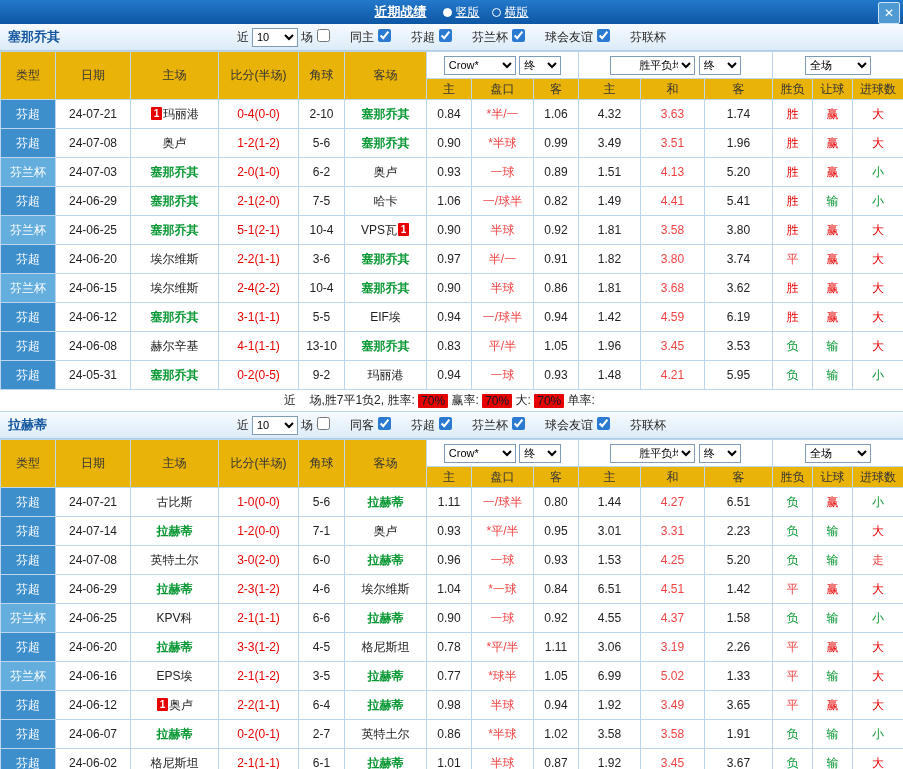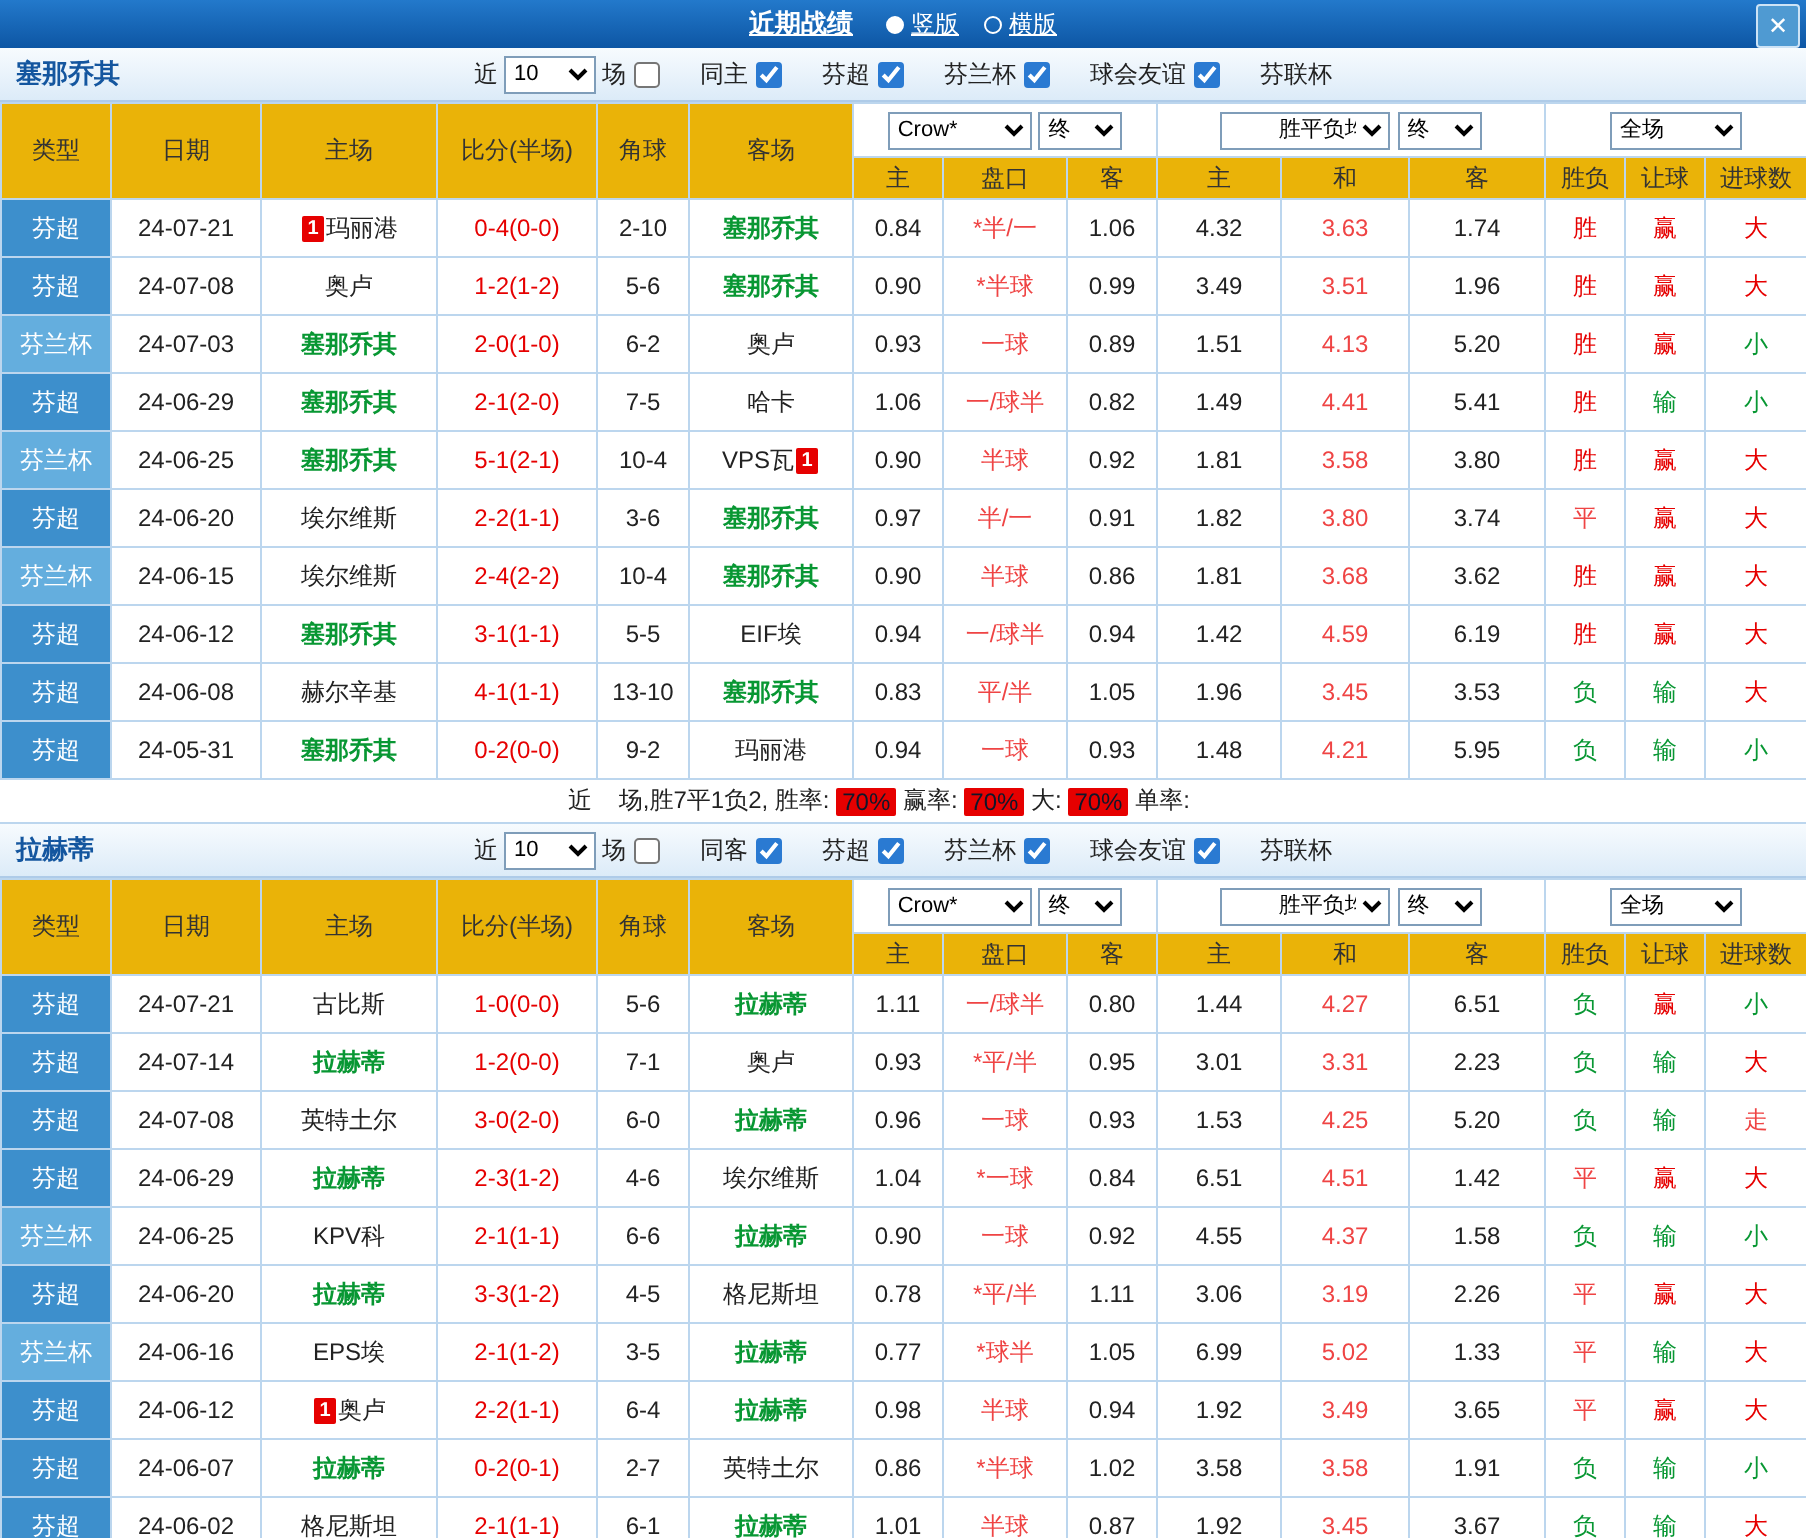--- a/index.html
+++ b/index.html
@@ -26,21 +26,21 @@
     font-size:12px;font-weight:bold;cursor:pointer;line-height:1;
   }
   
   .filterbar{
     height:26px;background:linear-gradient(#f7fbfe,#dcebf8);
     border-bottom:1px solid #aecbe8;position:relative;
     display:flex;align-items:center;
   }
   .team-name{position:absolute;left:8px;color:#14569f;font-weight:bold;font-size:13px;}
   .filter-controls{margin:0 auto;display:flex;align-items:center;gap:3px;}
-  .filter-controls label{display:flex;align-items:center;gap:19px;cursor:pointer;}
+  .filter-controls label{display:flex;align-items:flex-start;gap:19px;cursor:pointer;}
   input[type=checkbox]{width:13px;height:13px;margin:0 1px;accent-color:#2a7ad2;cursor:pointer;}
   select{
     font-family:"Liberation Sans","DejaVu Sans",sans-serif;
     font-size:11px;height:19px;border:1px solid #7f9db9;background:#fff;
     padding:0;cursor:pointer;
   }
   .sel-games{width:46px;}
   .sel-company{width:72px;}
   .sel-time{width:42px;}
   .sel-europe{width:85px;padding-left:24px;}
@@ -334,21 +334,21 @@
             <td class="t-blue">3.45</td>
             <td>3.53</td>
             <td class="t-green">负</td>
             <td class="t-green">输</td>
             <td class="t-red">大</td>
           </tr>
           <tr>
             <td class="type type-super">芬超</td>
             <td>24-05-31</td>
             <td><span class="self">塞那乔其</span></td>
-            <td class="t-red">0-2(0-0)</td>
+            <td class="t-red">0-2(0-5)</td>
             <td>9-2</td>
             <td><span>玛丽港</span></td>
             <td>0.94</td>
             <td class="t-blue">一球</td>
             <td>0.93</td>
             <td>1.48</td>
             <td class="t-blue">4.21</td>
             <td>5.95</td>
             <td class="t-green">负</td>
             <td class="t-green">输</td>

